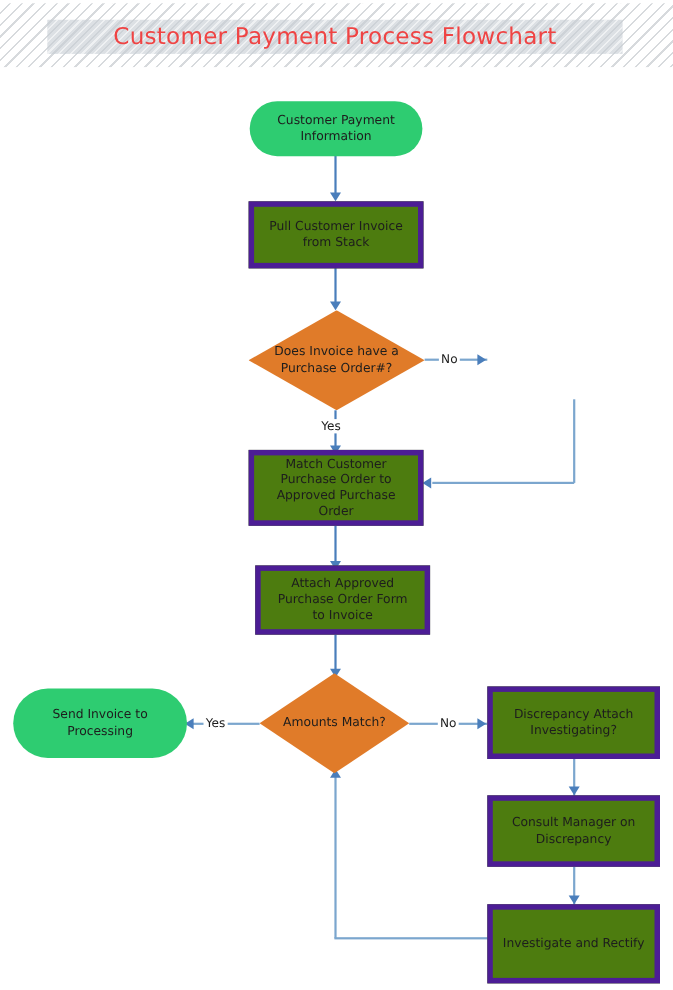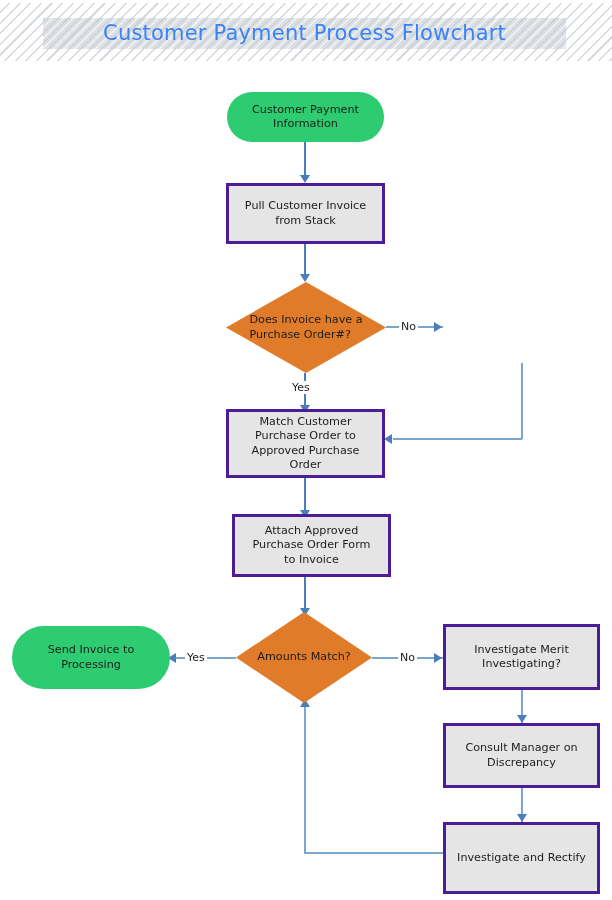--- a/index.html
+++ b/index.html
@@ -51,21 +51,21 @@
   }
   #title-text {
     position: absolute;
     left: 43px;
     top: 18px;
     width: 523px;
     height: 31px;
     line-height: 31px;
     text-align: center;
     font-size: 21px;
-    color: #3b82f6;
+    color: #ef4444;
     letter-spacing: 0.2px;
     font-family: "DejaVu Sans", sans-serif;
   }
 
   
   .node {
     position: absolute;
     box-sizing: border-box;
     display: flex;
     align-items: center;
@@ -75,39 +75,39 @@
     line-height: 14.5px;
     color: #1d1d1d;
     white-space: pre-line;
     padding: 2px 5px;
   }
   .terminator {
     background: #2ecc71;
     border-radius: 999px;
   }
   .process {
-    background: #e5e5e5;
-    border: 3px solid #4c1d95;
+    background: #4d7c0f;
+    border: 5px solid #4c1d95;
   }
   .decision-wrap {
     position: absolute;
   }
   .decision-shape {
     position: absolute;
     left: 0; top: 0;
     width: 100%; height: 100%;
   }
   .decision-label {
     position: absolute;
     left: 0; top: 0;
     width: 100%; height: 100%;
     display: flex;
     align-items: center;
     justify-content: center;
-    text-align: left;
+    text-align: center;
     font-size: 11.2px;
     line-height: 14.5px;
     color: #1d1d1d;
     white-space: pre-line;
   }
 
   
   .conn {
     position: absolute;
     background: #7ba6ce;
@@ -257,21 +257,21 @@
     </svg>
     <div class="decision-label">Amounts Match?</div>
   </div>
 
   <div class="node terminator" style="left:12px; top:626px; width:158px; height:63px;">
     <span>Send Invoice to
 Processing</span>
   </div>
 
   <div class="node process" style="left:443px; top:624px; width:157px; height:66px;">
-    <span>Investigate Merit
+    <span>Discrepancy Attach
 Investigating?</span>
   </div>
 
   <div class="node process" style="left:443px; top:723px; width:157px; height:65px;">
     <span>Consult Manager on
 Discrepancy</span>
   </div>
 
   <div class="node process" style="left:443px; top:822px; width:157px; height:72px;">
     <span>Investigate and Rectify</span>

